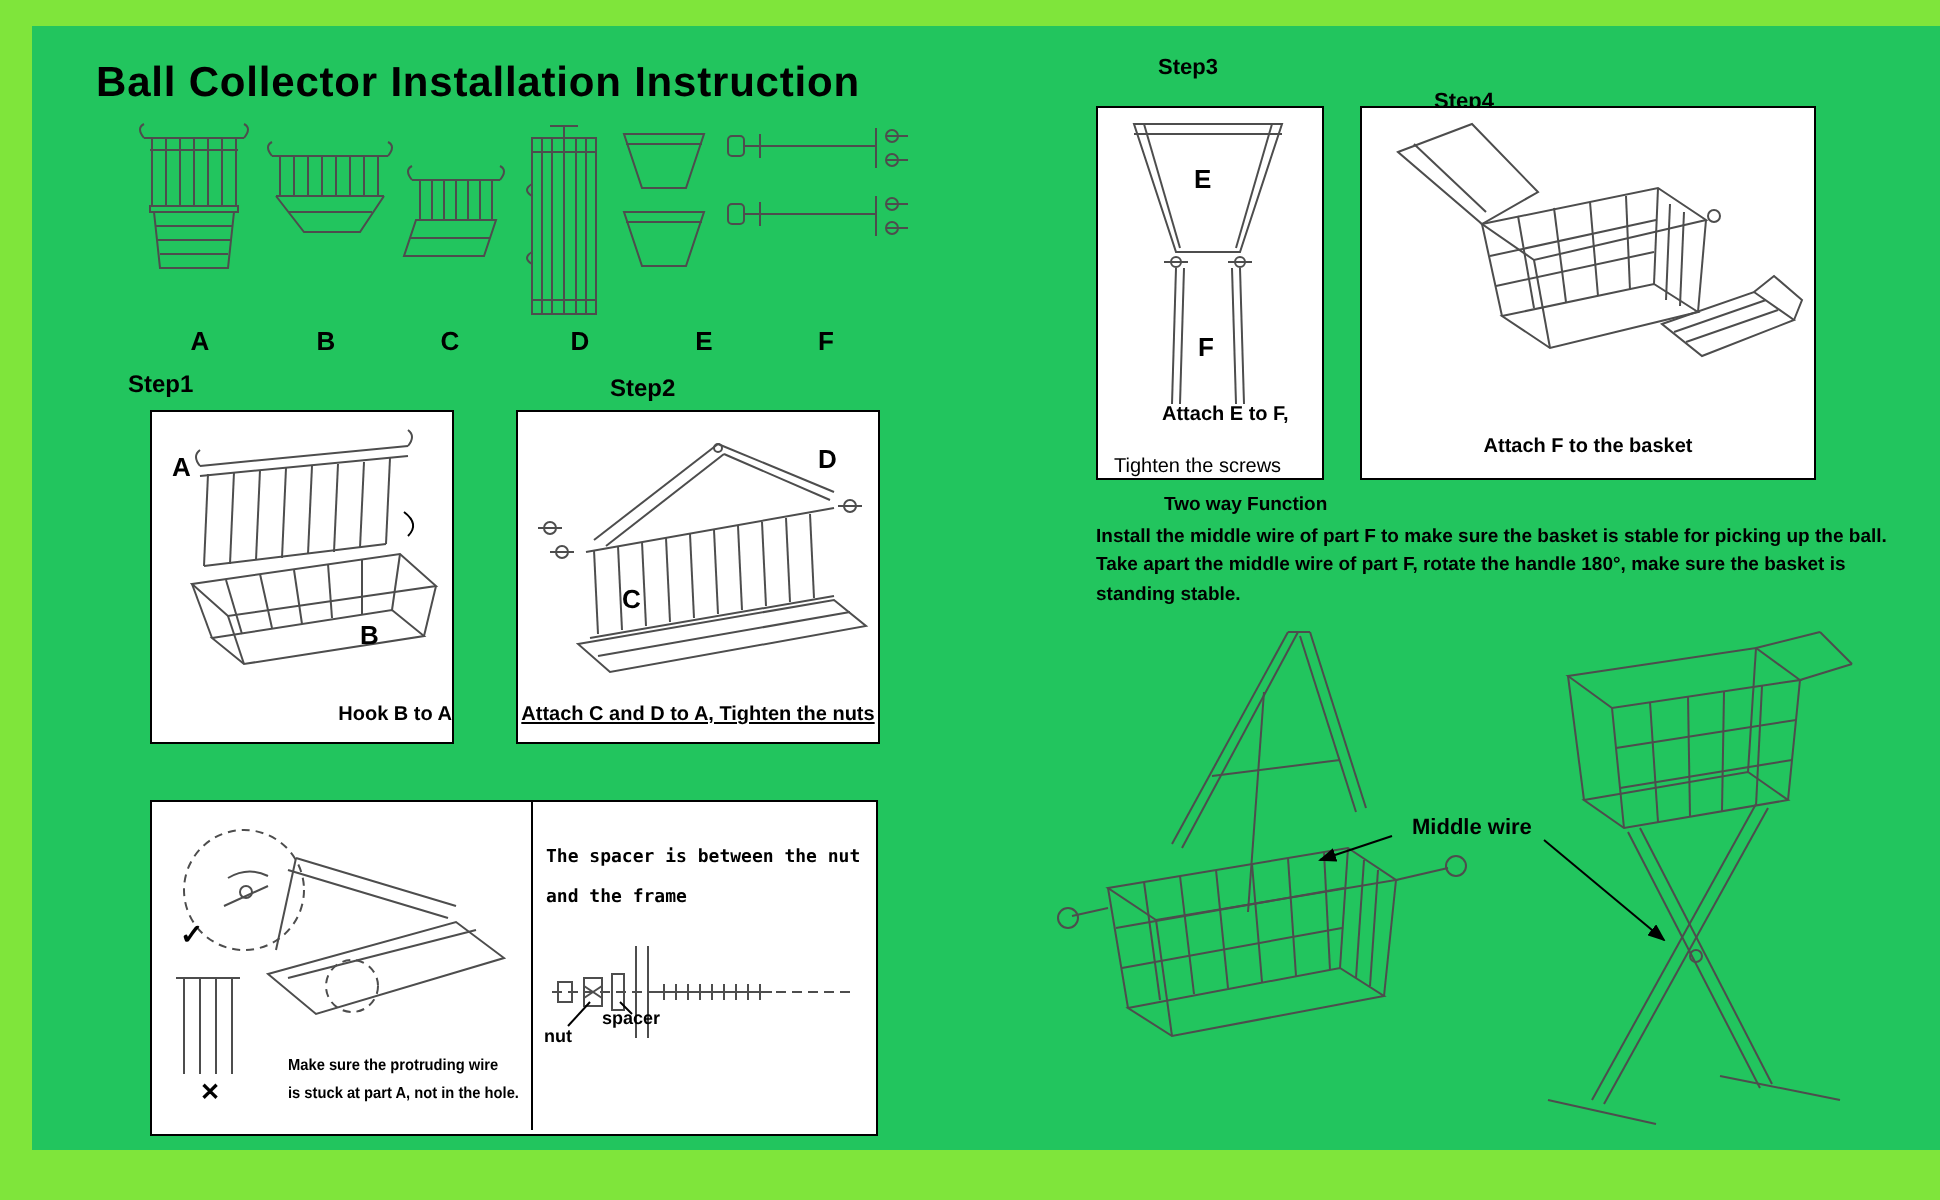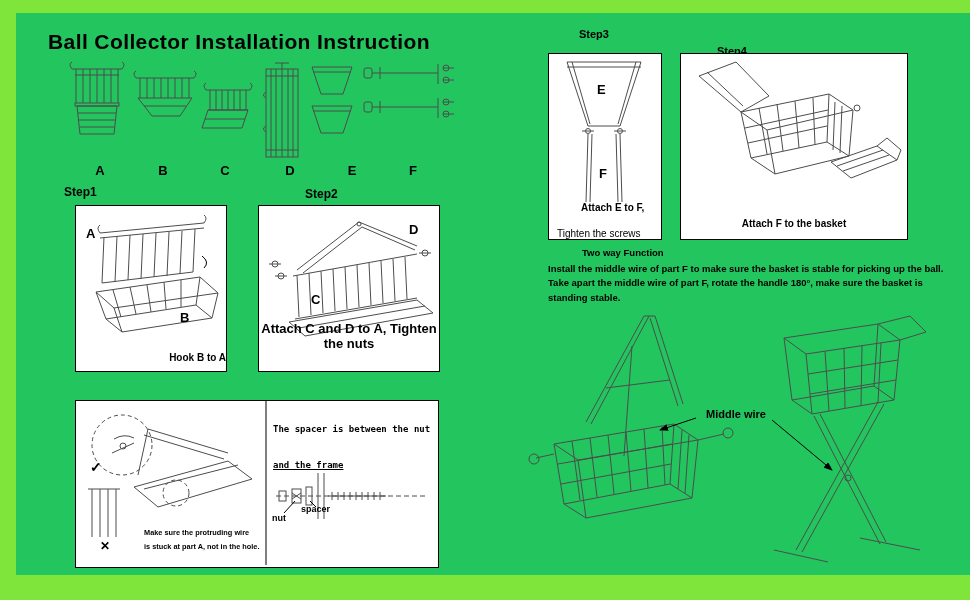--- a/index.html
+++ b/index.html
@@ -183,21 +183,21 @@
             <line x1="122" y1="55" x2="124" y2="97"></line>
             <line x1="134" y1="53" x2="136" y2="95"></line>
             <line x1="146" y1="51" x2="148" y2="93"></line>
           <line x1="36" y1="113" x2="158" y2="92"></line>
           <path d="M30 116 L158 94 L174 107 L46 130 Z"></path>
           <line x1="40" y1="122" x2="166" y2="100"></line>
         </g>
       </svg>
       <div class="letter" style="left:150px;top:16px;">D</div>
       <div class="letter" style="left:52px;top:86px;">C</div>
-      <div class="caption" style="bottom:20px;font-size:13px;">Attach C and D to A, Tighten the nuts</div>
+      <div class="caption" style="bottom:8px;font-size:10px;text-decoration:underline;">Attach C and D to A, Tighten the nuts</div>
     </div>
 
     <div class="abs step-label" style="left:532px;top:15px;font-size:11px;margin-left:31px;">Step3</div>
     <div class="abs box" style="left:532px;top:40px;width:112px;height:185px;">
       <svg width="110" height="183" viewBox="0 0 110 183">
         <g stroke="#4d4d4d" fill="none" stroke-width="1">
           <path d="M18 8 L92 8 L71 72 L39 72 Z"></path>
           <line x1="18" y1="13" x2="92" y2="13"></line>
           <line x1="23" y1="8" x2="41" y2="70"></line>
             <line x1="87" y1="8" x2="69" y2="70"></line>
@@ -295,21 +295,21 @@
             <line x1="304" y1="91" x2="304" y2="99"></line>
           <line x1="240" y1="106" x2="234" y2="100" stroke="#000"></line>
           <line x1="208" y1="112" x2="219" y2="100" stroke="#000"></line>
         </g>
       </svg>
       <div class="abs mark" style="left:14px;top:58px;">✓</div>
       <div class="abs mark" style="left:24px;top:138px;font-size:12px;">✕</div>
       <div class="abs tiny" style="left:68px;top:126px;">Make sure the protruding wire</div>
       <div class="abs tiny" style="left:68px;top:140px;">is stuck at part A, not in the hole.</div>
       <div class="abs mono-note" style="left:197px;top:8px;">The spacer is between the nut</div>
-      <div class="abs mono-note" style="left:197px;top:44px;text-decoration:underline;">and the frame</div>
+      <div class="abs mono-note" style="left:197px;top:28px;">and the frame</div>
       <div class="abs small-lab" style="left:225px;top:103px;">spacer</div>
       <div class="abs small-lab" style="left:196px;top:112px;">nut</div>
     </div>
 
     <svg class="abs" style="left:512px;top:293px;" width="424" height="268" viewBox="0 0 424 268">
       <defs>
         <marker id="arr" markerWidth="9" markerHeight="7" refX="8" refY="3.5" orient="auto">
           <path d="M0 0 L9 3.5 L0 7 Z" fill="#000"></path>
         </marker>
       </defs>

